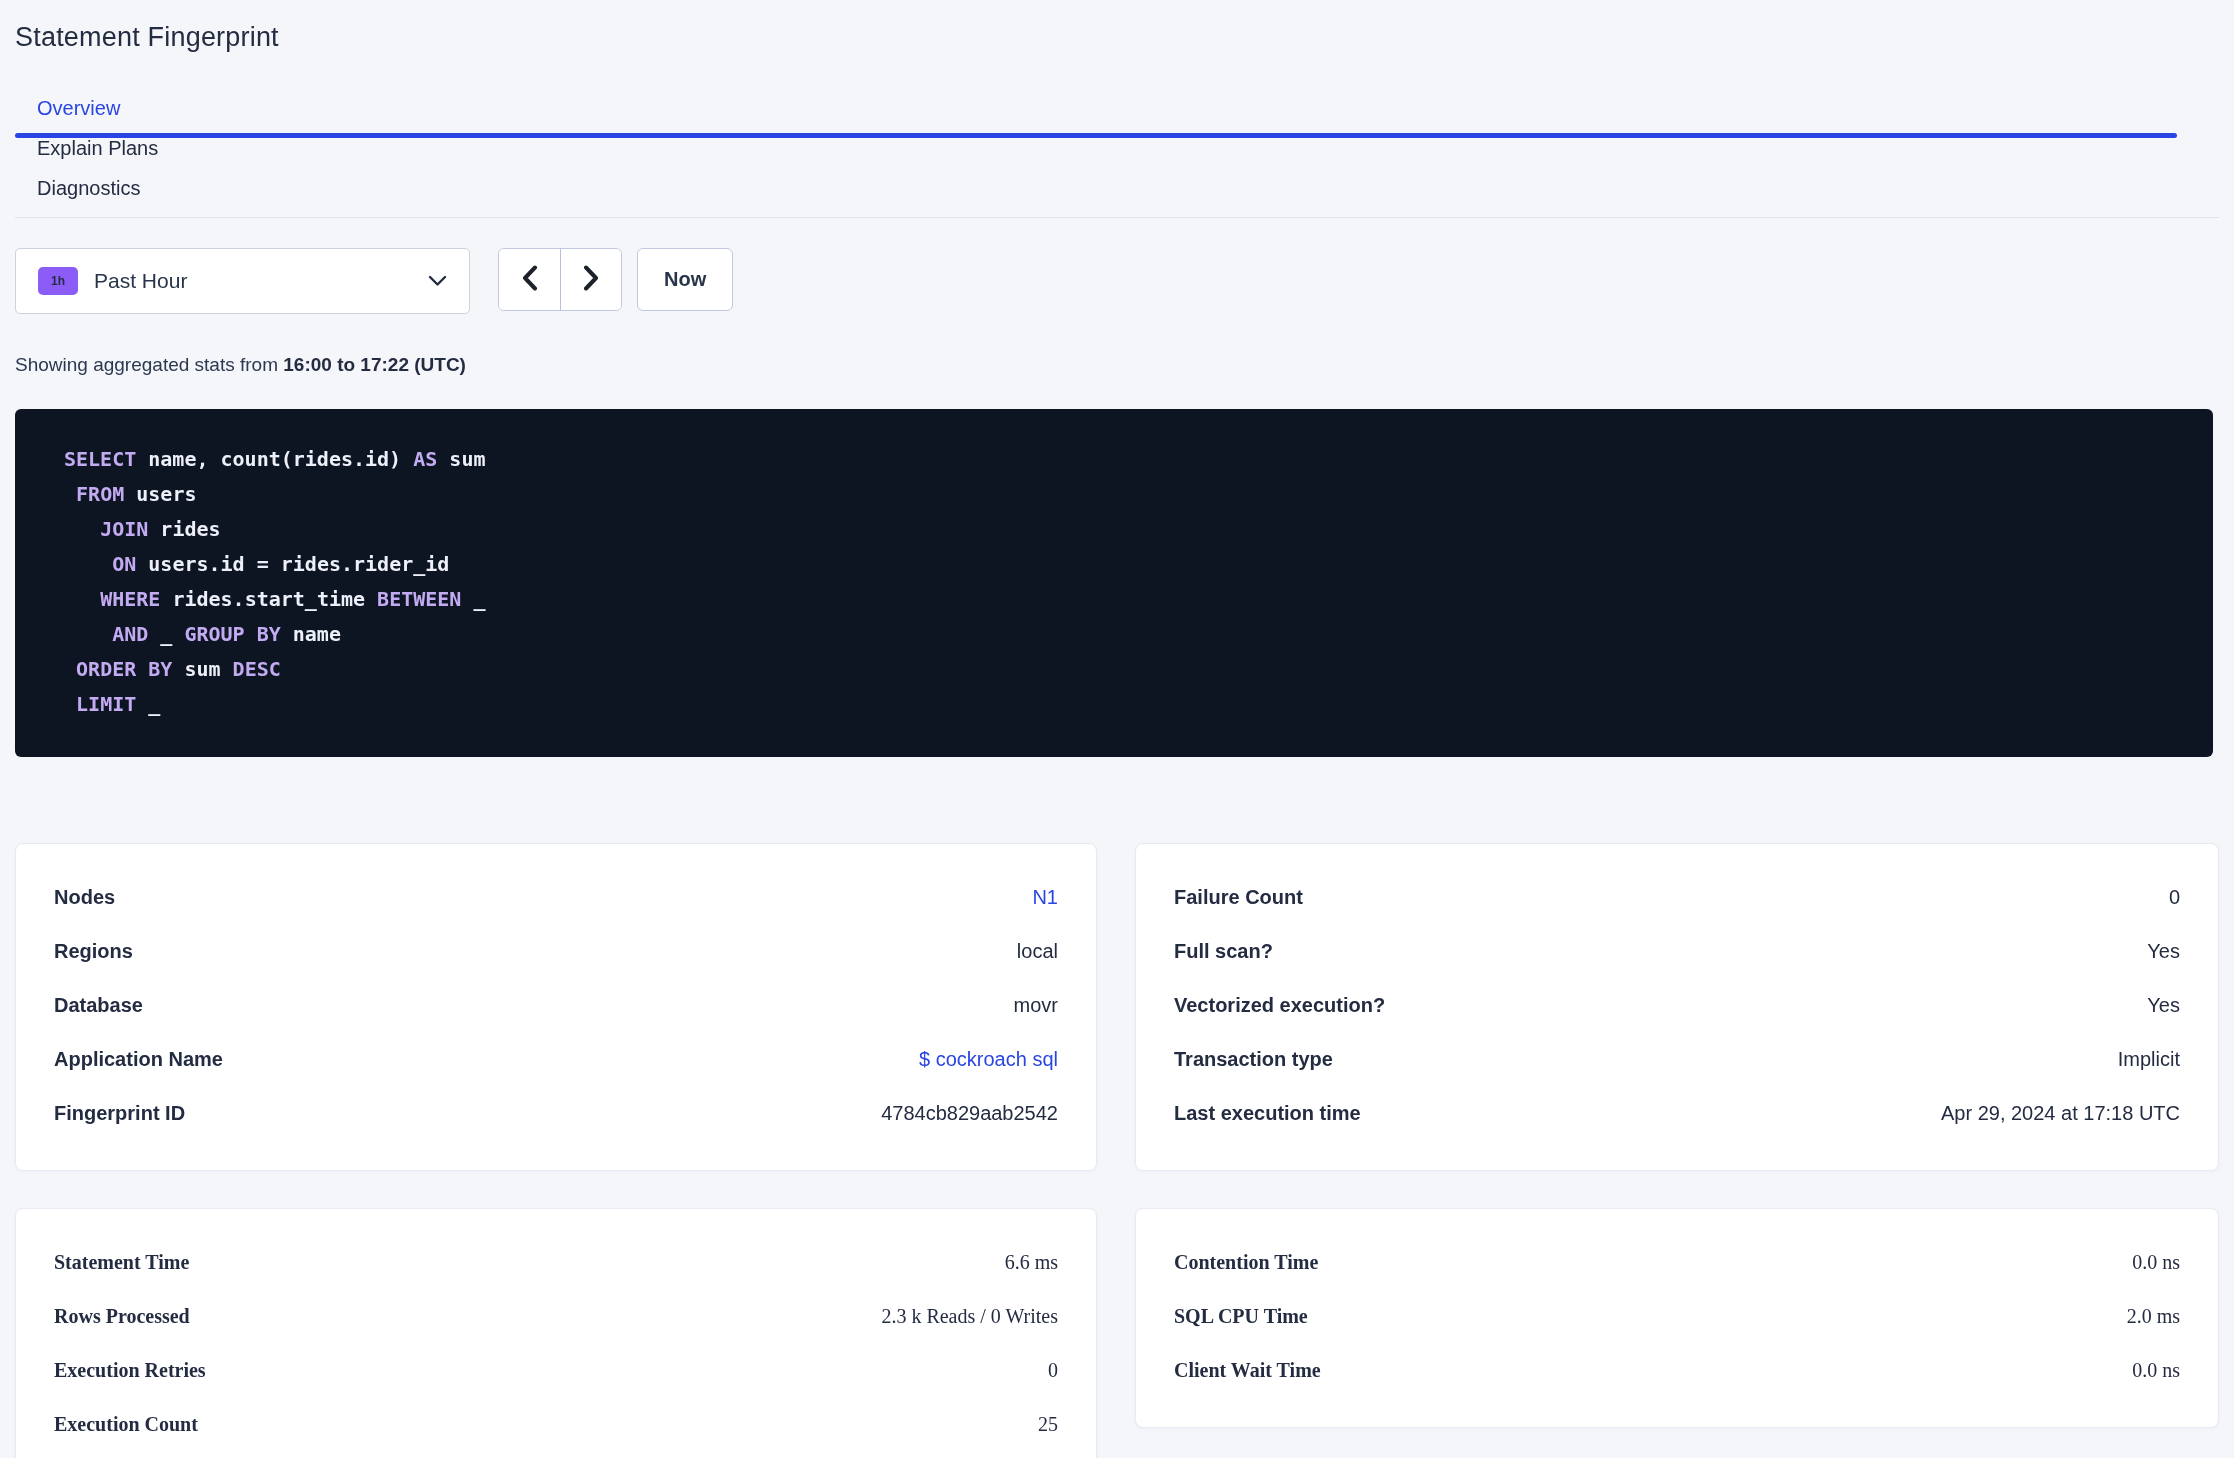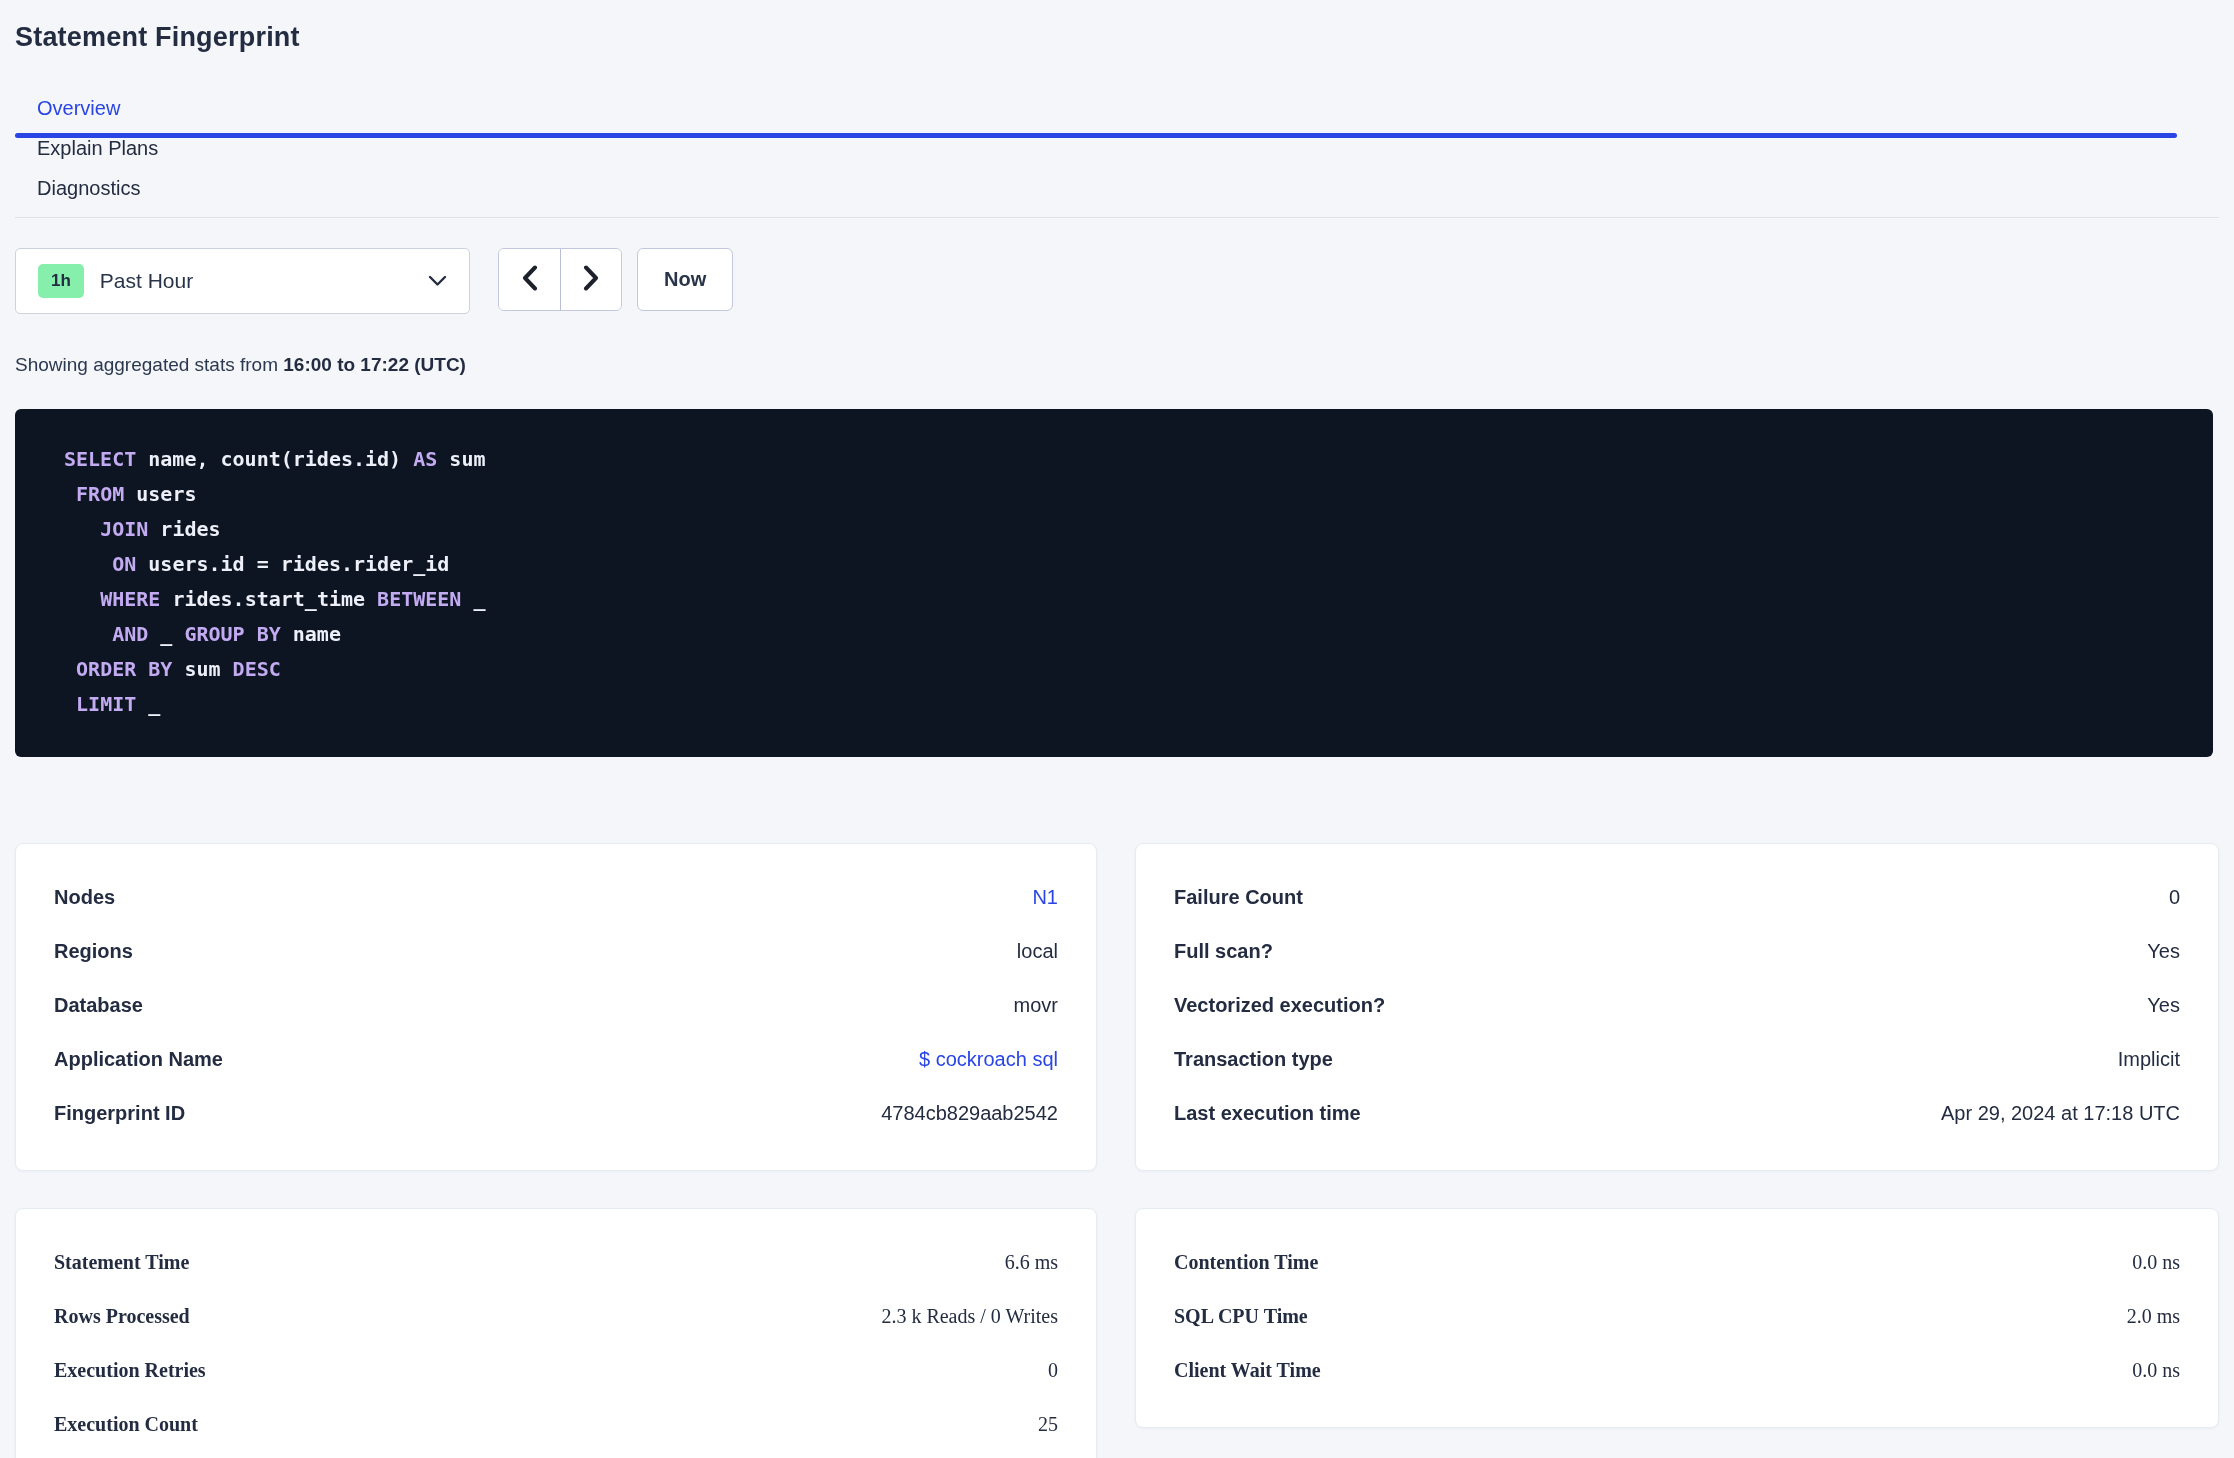--- a/index.html
+++ b/index.html
@@ -8,21 +8,21 @@
     background: #f4f6fa;
     font-family: "Liberation Sans", sans-serif;
     color: #242c42;
   }
   .page { padding: 0 15px; }
 
   
   .page-title {
     padding-top: 22px;
     font-size: 27px;
-    font-weight: 700;
+    font-weight: 400;
     color: #242c42;
     letter-spacing: 0.2px;
   }
 
   
   .tabs {
     margin-top: 44px;
     display: flex;
     border-bottom: 1px solid #dfe3e9;
     flex-direction: column;
@@ -50,24 +50,24 @@
   .time-dropdown {
     width: 455px; height: 66px;
     background: #ffffff;
     border: 1px solid #ccd2de;
     border-radius: 5px;
     display: flex; align-items: center;
     padding: 0 22px;
     cursor: pointer;
   }
   .range-badge {
-    background: #86efac;
+    background: #8b5cf6;
     border-radius: 5px;
     padding: 7px 13px;
-    font-size: 17px;
+    font-size: 12px;
     font-weight: 700;
     color: #242c42;
     margin-right: 16px;
   }
   .range-label { font-size: 21px; color: #28344a; }
   .dropdown-caret { margin-left: auto; display: flex; align-items: center; }
 
   .arrow-group {
     margin-left: 28px;
     height: 63px;

